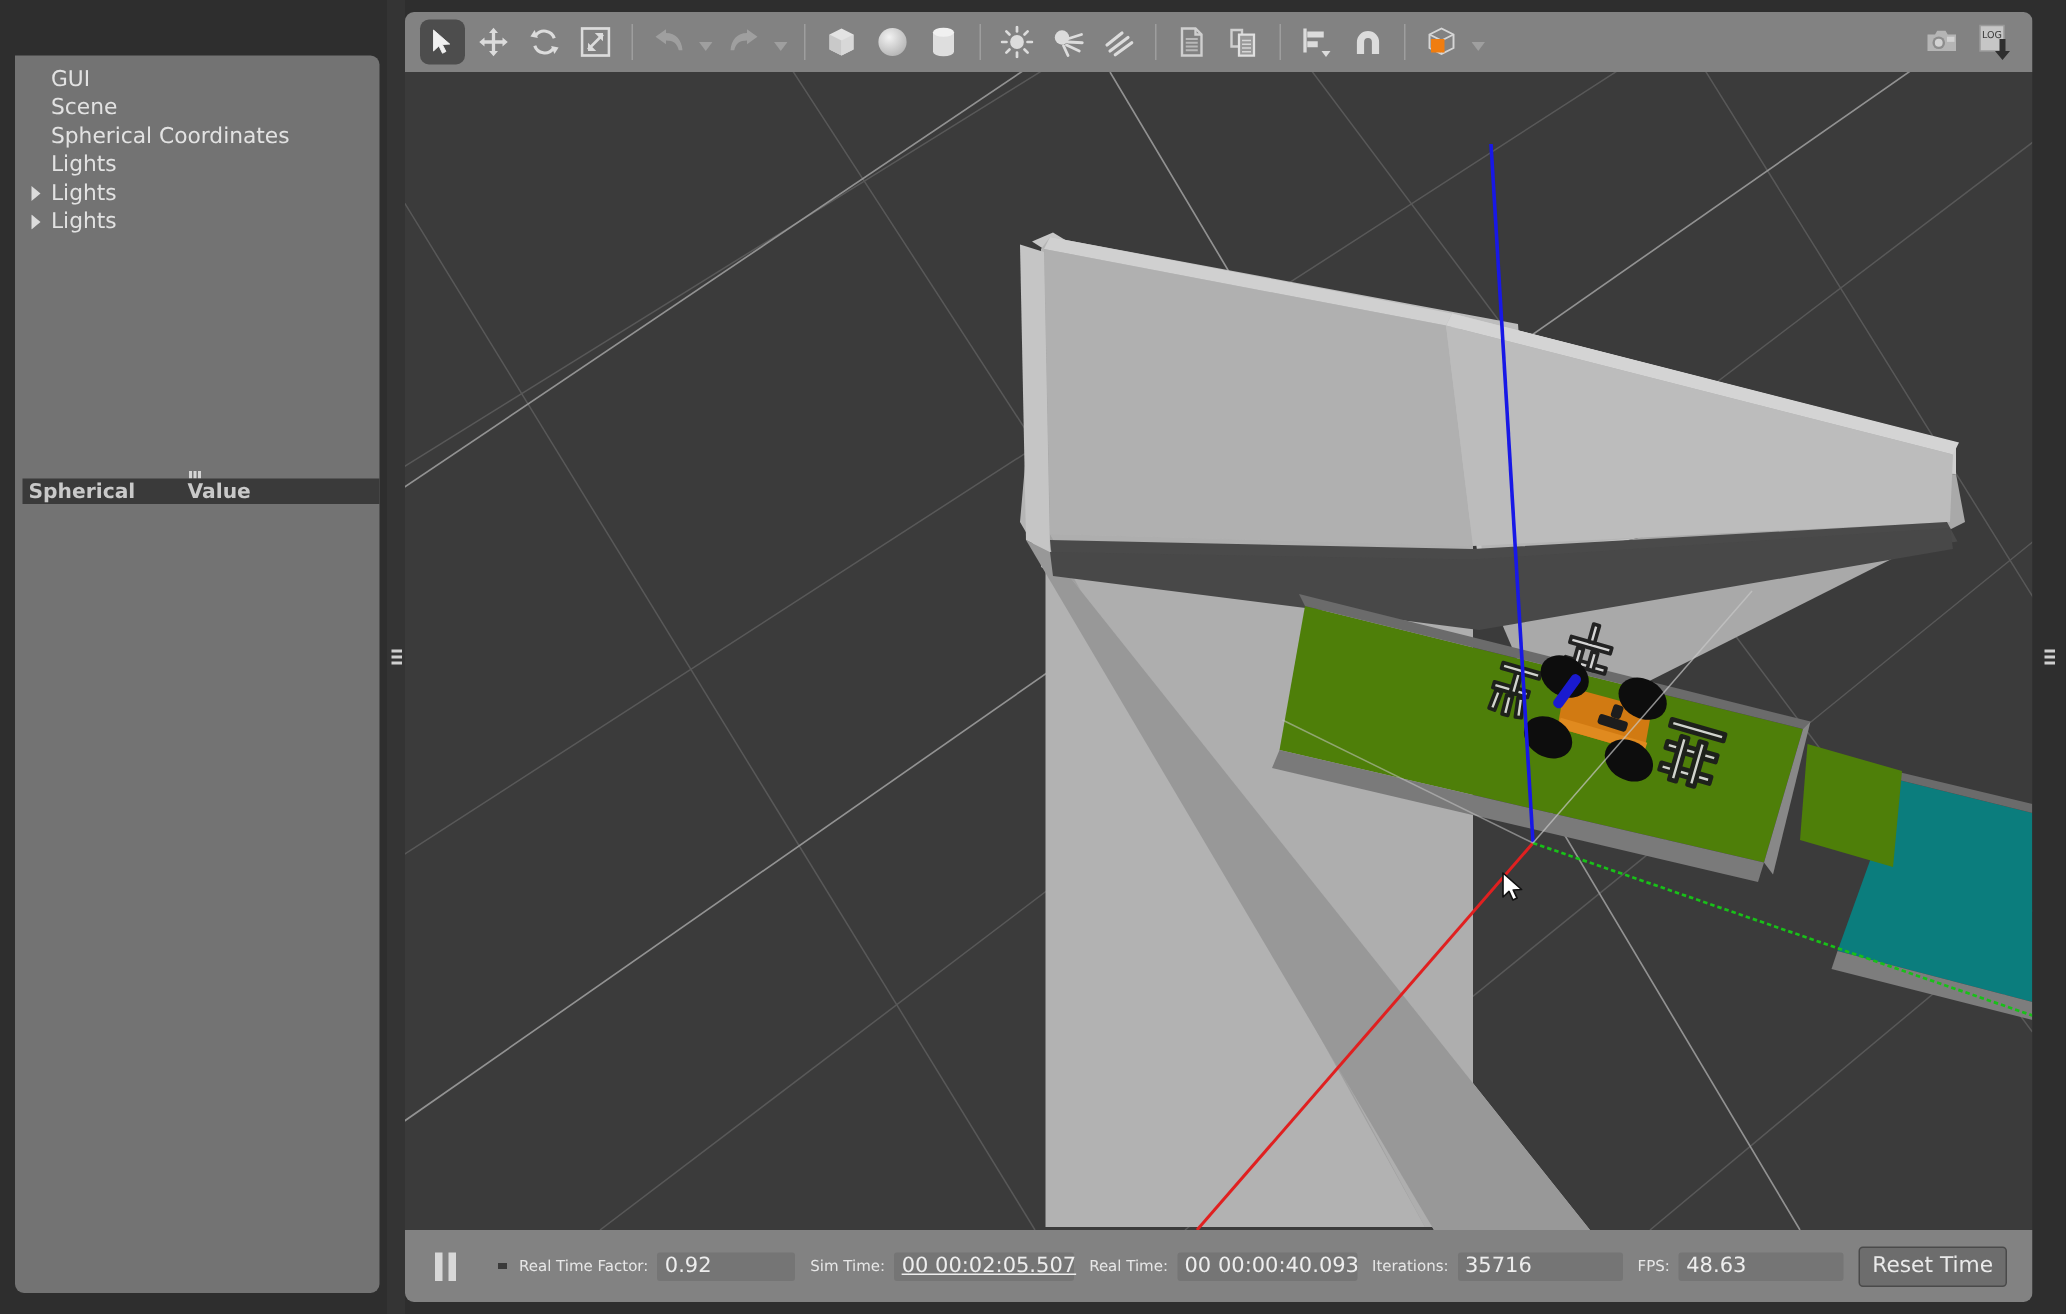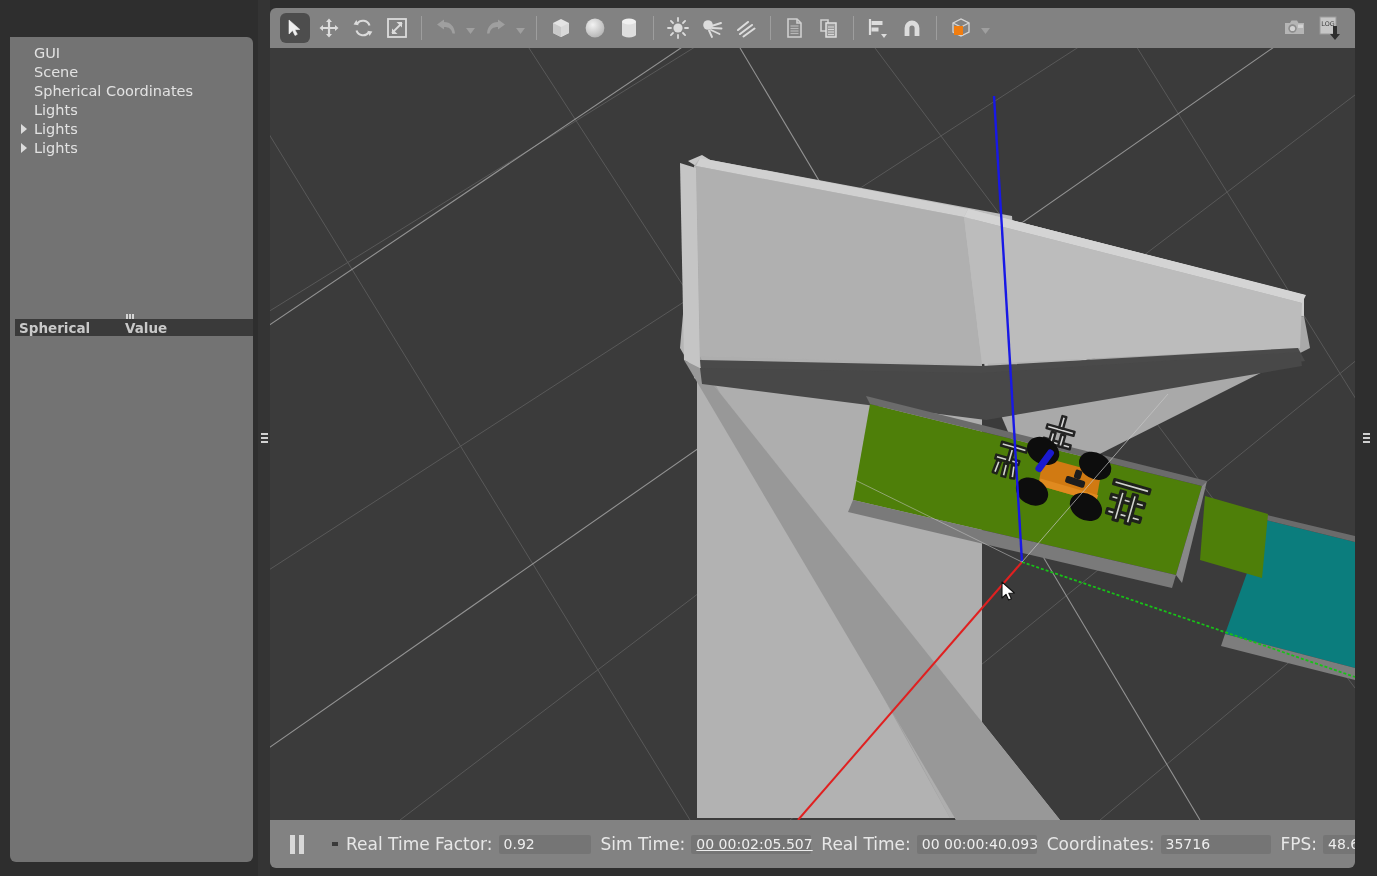--- a/index.html
+++ b/index.html
@@ -232,21 +232,21 @@
     margin: 0 2px;
   }
   .sb-dot {
     width: 6px; height: 4px;
     background: #3a3a3a;
     margin-left: 18px;
     margin-right: 8px;
     flex: 0 0 auto;
   }
   .sb-label {
-    font-size: 17px;
+    font-size: 10px;
     color: #e7e7e7;
     margin-right: 6px;
     white-space: nowrap;
     flex: 0 0 auto;
   }
   .sb-field {
     height: 19px;
     background: #757575;
     border-radius: 2px;
     display: flex;
@@ -779,21 +779,21 @@
 
       <span class="sb-label">Real Time Factor:</span>
       <span class="sb-field w-rtf">0.92</span>
 
       <span class="sb-label">Sim Time:</span>
       <span class="sb-field w-sim">00 00:02:05.507</span>
 
       <span class="sb-label">Real Time:</span>
       <span class="sb-field w-real">00 00:00:40.093</span>
 
-      <span class="sb-label">Coordinates:</span>
+      <span class="sb-label">Iterations:</span>
       <span class="sb-field w-iter">35716</span>
 
       <span class="sb-label">FPS:</span>
       <span class="sb-field w-fps">48.63</span>
 
       <div id="reset-time">
         <span>Reset Time</span>
       </div>
     </div>
 

